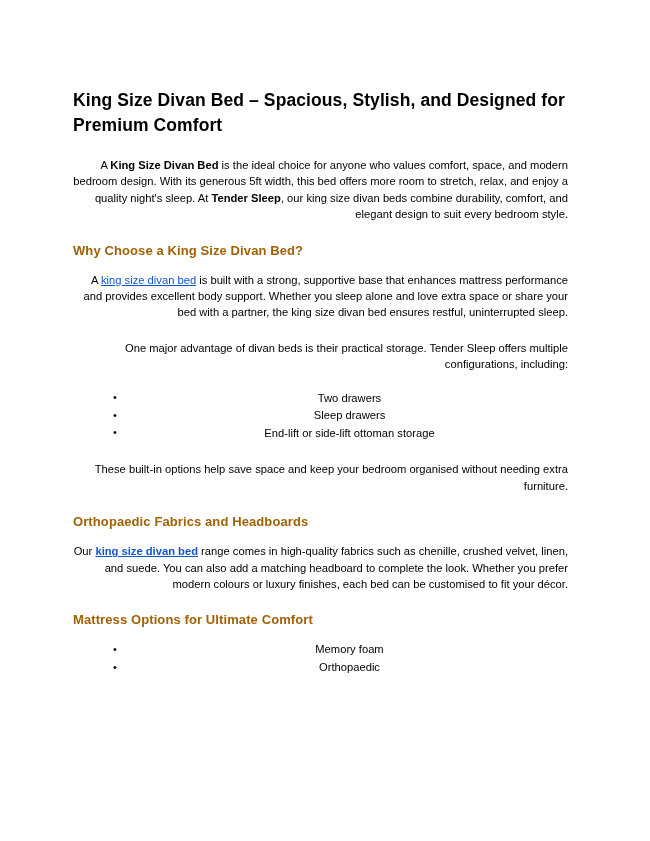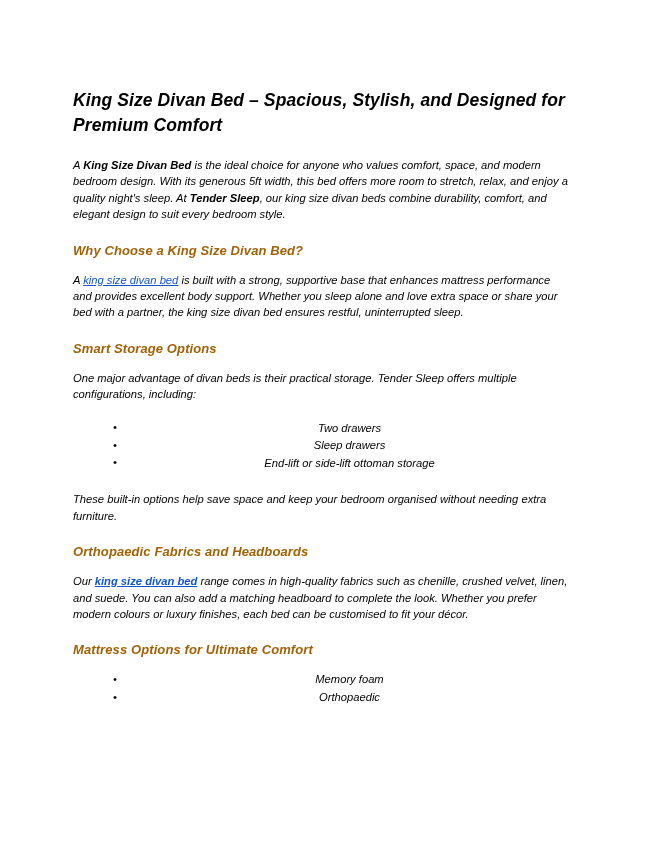--- a/index.html
+++ b/index.html
@@ -15,21 +15,20 @@
     -webkit-font-smoothing: antialiased;
   }
   .page {
     position: relative;
     width: 650px;
     height: 841px;
     background: #ffffff;
     box-sizing: border-box;
     padding: 88px 82px 0 73px;
     overflow: hidden;
-    font-style: italic;
   }
   .doc-title {
     font-size: 17.5px;
     font-weight: 700;
     line-height: 25px;
     letter-spacing: 0.1px;
     margin: 0 0 19px 0;
     color: #000;
   }
   .section-heading {
@@ -38,21 +37,21 @@
     line-height: 17px;
     letter-spacing: 0.1px;
     margin: 0 0 13px 0;
     color: #a16207;
   }
   .para {
     font-size: 11.2px;
     line-height: 16.4px;
     margin: 0 0 19px 0;
     color: #000;
-    text-align: left;
+    text-align: right;
   }
   .para.tight { margin-bottom: 17px; }
   .para b, .bold { font-weight: 700; }
   a.doc-link {
     color: #1155cc;
     text-decoration: underline;
   }
   a.doc-link.bold-link {
     color: #1155cc;
     font-weight: 700;
@@ -87,21 +86,20 @@
 <div class="page">
 
   <h1 class="doc-title">King Size Divan Bed – Spacious, Stylish, and Designed for Premium Comfort</h1>
 
   <p class="para"><span>A </span><b>King Size Divan Bed</b><span> is the ideal choice for anyone who values comfort, space, and modern bedroom design. With its generous 5ft width, this bed offers more room to stretch, relax, and enjoy a quality night's sleep. At </span><b>Tender Sleep</b><span>, our king size divan beds combine durability, comfort, and elegant design to suit every bedroom style.</span></p>
 
   <h2 class="section-heading">Why Choose a King Size Divan Bed?</h2>
 
   <p class="para"><span>A </span><a class="doc-link" href="#">king size divan bed</a><span> is built with a strong, supportive base that enhances mattress performance and provides excellent body support. Whether you sleep alone and love extra space or share your bed with a partner, the king size divan bed ensures restful, uninterrupted sleep.</span></p>
 
-  <h2 class="section-heading">Smart Storage Options</h2>
 
   <p class="para tight">One major advantage of divan beds is their practical storage. Tender Sleep offers multiple configurations, including:</p>
 
   <ul class="bullets">
     <li>Two drawers</li>
     <li>Sleep drawers</li>
     <li>End-lift or side-lift ottoman storage</li>
   </ul>
 
   <p class="para">These built-in options help save space and keep your bedroom organised without needing extra furniture.</p>

